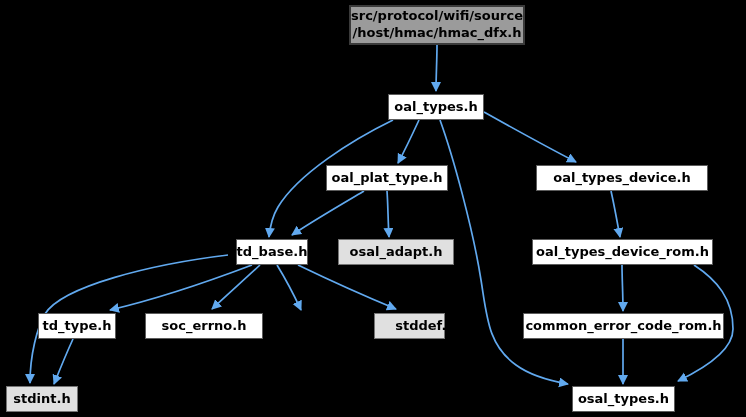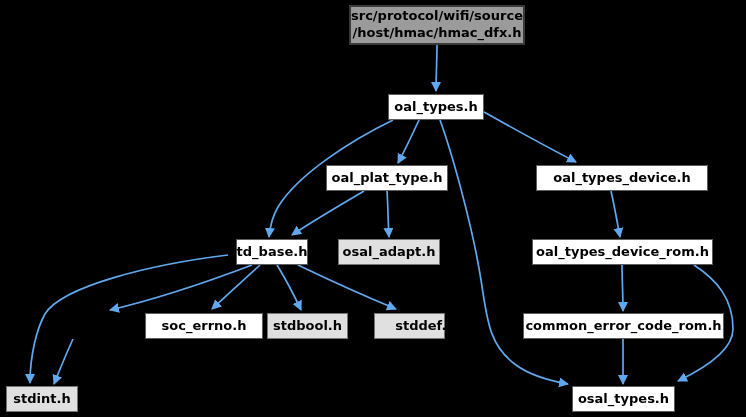--- a/index.html
+++ b/index.html
@@ -86,21 +86,21 @@
         <path d="M73,339 C67,352 60,369 54,384" class="edge" marker-end="url(#arrowhead)"></path>
       </g>
   </svg>
 
 <div class="node root" style="left: 349px; top: 5px; width: 176px; height: 40px;"><span>src/protocol/wifi/source
 /host/hmac/hmac_dfx.h</span></div>
     <div class="node white" style="left: 388px; top: 94px; width: 96px; height: 26px;"><span>oal_types.h</span></div>
     <div class="node white" style="left: 326px; top: 165px; width: 122px; height: 26px;"><span>oal_plat_type.h</span></div>
     <div class="node white" style="left: 536px; top: 165px; width: 172px; height: 26px;"><span>oal_types_device.h</span></div>
     <div class="node white" style="left: 236px; top: 239px; width: 72px; height: 26px;"><span>td_base.h</span></div>
-    <div class="node gray" style="left: 338px; top: 239px; width: 102px; height: 26px;"><span>osal_adapt.h</span></div>
+    <div class="node gray" style="left: 338px; top: 239px; width: 116px; height: 26px;"><span>osal_adapt.h</span></div>
     <div class="node white" style="left: 532px; top: 239px; width: 181px; height: 26px;"><span>oal_types_device_rom.h</span></div>
+    <div class="node white" style="left: 38px; top: 313px; width: 78px; height: 26px;"><span>td_type.h</span></div>
     <div class="node white" style="left: 145px; top: 313px; width: 118px; height: 26px;"><span>soc_errno.h</span></div>
-    <div class="node gray" style="left: 267px; top: 313px; width: 81px; height: 26px;"><span>stdbool.h</span></div>
     <div class="node gray" style="left: 374px; top: 313px; width: 71px; height: 26px; padding-left: 32px;"><span>stddef.h</span></div>
     <div class="node white" style="left: 523px; top: 313px; width: 201px; height: 26px;"><span>common_error_code_rom.h</span></div>
     <div class="node gray" style="left: 6px; top: 386px; width: 72px; height: 26px;"><span>stdint.h</span></div>
     <div class="node white" style="left: 572px; top: 386px; width: 103px; height: 26px;"><span>osal_types.h</span></div>
   </div>
 
 </body></html>

